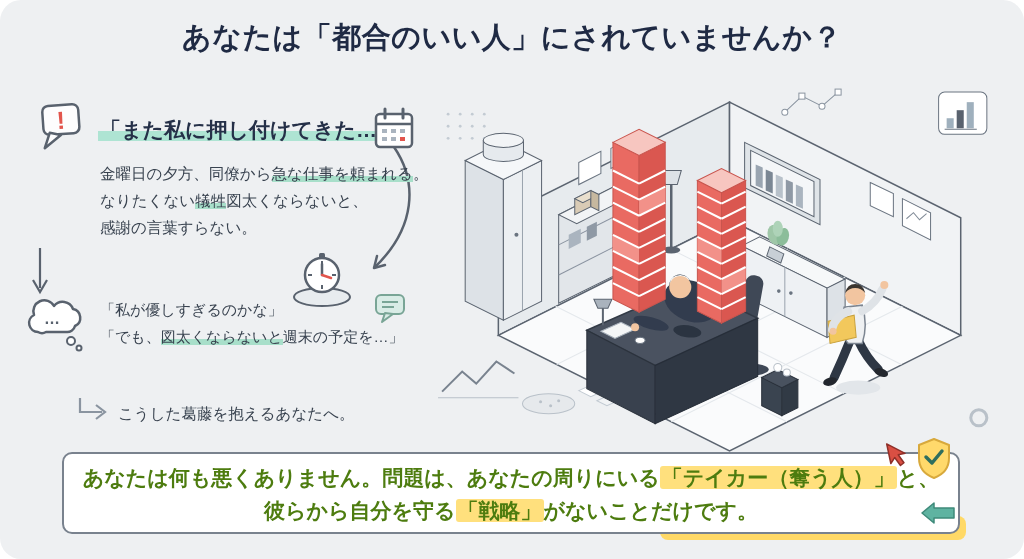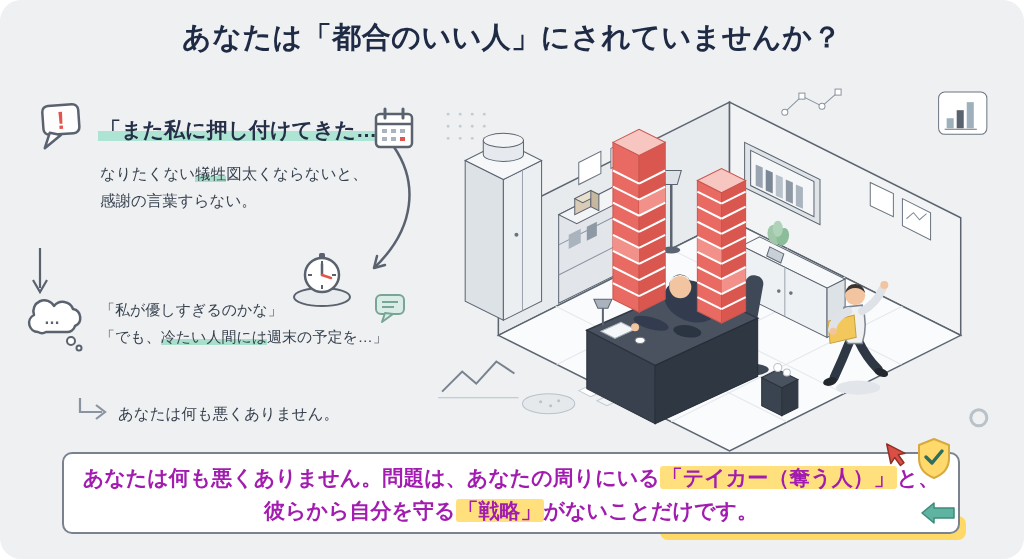--- a/index.html
+++ b/index.html
@@ -44,21 +44,21 @@
   .closing-text { position: absolute; left: 118px; top: 404px; font-size: 15.5px; }
 
   .banner-accent{ position: absolute; left: 660px; top: 516px; width: 306px; height: 24px;
                   background: #ffd967; border-radius: 8px; z-index: 1; }
   .banner {
     position: absolute; left: 62px; top: 452px; width: 898px; height: 82px;
     background: #ffffff; border: 2px solid #79828e; border-radius: 10px;
     z-index: 2; padding-top: 7px;
   }
   .banner p { text-align: center; font-weight: bold; font-size: 21px;
-              color: #a21caf; line-height: 33px; }
+              color: #4d7c0f; line-height: 33px; }
   .hl-y { background: #ffe07d; border-radius: 3px; padding: 0 2px; }
 
   .illustration { position: absolute; left: 428px; top: 84px; width: 588px; height: 370px; }
   .illustration svg { width: 100%; height: 100%; }
 
   .cursor     { left: 884px; top: 440px; z-index: 3; }
   .shield     { left: 914px; top: 436px; z-index: 3; }
   .arrow-teal { left: 920px; top: 500px; z-index: 3; }
 </style>
 </head>
@@ -98,20 +98,21 @@
   </div>
 
   <div class="icon arrow-curve">
     <svg width="72" height="140" viewBox="0 0 72 140">
       <path d="M 42,5 C 66,40 64,86 22,126" fill="none" stroke="#59626e" stroke-width="2.5"></path>
       <path d="M 22,126 L 33,123 M 22,126 L 25,114" fill="none" stroke="#59626e" stroke-width="2.5" stroke-linecap="round"></path>
     </svg>
   </div>
 
   <div class="body-text">
+    <p><span>金曜日の夕方、同僚から</span><span class="hl">急な仕事を頼まれる</span><span>。</span></p>
     <p><span>なりたくない</span><span class="hl">犠牲</span><span>図太くならないと、</span></p>
     <p><span>感謝の言葉すらない。</span><span class="hl"></span><span></span></p>
   </div>
 
   <div class="icon clock">
     <svg width="72" height="58" viewBox="0 0 72 58">
       <ellipse cx="34" cy="47" rx="28" ry="9" fill="#e8ecef" stroke="#59626e" stroke-width="2"></ellipse>
       <rect x="31" y="3" width="6" height="5" rx="1.5" fill="#59626e"></rect>
       <circle cx="34" cy="25" r="17" fill="#ffffff" stroke="#59626e" stroke-width="2.5"></circle>
       <line x1="34" y1="11" x2="34" y2="15" stroke="#59626e" stroke-width="2"></line>
@@ -134,39 +135,39 @@
     <svg width="62" height="58" viewBox="0 0 62 58">
       <path d="M 14,36 a 9,9 0 0 1 -4,-17 a 11,11 0 0 1 20,-9 a 11,11 0 0 1 19,3 a 9,9 0 0 1 2,17 a 8,8 0 0 1 -9,6 l -20,0 a 8,8 0 0 1 -8,0 z" fill="#ffffff" stroke="#59626e" stroke-width="2.5" stroke-linejoin="round"></path>
       <text x="28" y="28" text-anchor="middle" font-size="16" font-weight="bold" fill="#59626e">…</text>
       <circle cx="47" cy="45" r="4" fill="#ffffff" stroke="#59626e" stroke-width="2"></circle>
       <circle cx="55" cy="52" r="2.5" fill="#ffffff" stroke="#59626e" stroke-width="2"></circle>
     </svg>
   </div>
 
   <div class="thoughts">
     <p><span>「私が優しすぎるのかな」</span><span class="hl"></span><span></span></p>
-    <p><span>「でも、</span><span class="hl">冷たい人間には</span><span>週末の予定を…」</span></p>
+    <p><span>「でも、</span><span class="hl">図太くならないと</span><span>週末の予定を…」</span></p>
   </div>
 
   <div class="icon bubble-small">
     <svg width="34" height="32" viewBox="0 0 34 32">
       <rect x="2" y="3" width="28" height="19" rx="5" fill="#d9ece6" stroke="#79a596" stroke-width="2"></rect>
       <path d="M 11,21 L 8,30 L 19,22 Z" fill="#d9ece6" stroke="#79a596" stroke-width="2" stroke-linejoin="round"></path>
       <line x1="8" y1="10" x2="24" y2="10" stroke="#79a596" stroke-width="2"></line>
       <line x1="8" y1="15" x2="20" y2="15" stroke="#79a596" stroke-width="2"></line>
     </svg>
   </div>
 
   <div class="icon arrow-elbow">
     <svg width="40" height="30" viewBox="0 0 40 30">
       <path d="M 6,2 V 16 H 28" fill="none" stroke="#8a94a0" stroke-width="2.2"></path>
       <path d="M 22,9 L 31,16 L 22,23" fill="none" stroke="#8a94a0" stroke-width="2.2"></path>
     </svg>
   </div>
-  <span class="closing-text">あなたは何も悪くありません。</span>
+  <span class="closing-text">こうした葛藤を抱えるあなたへ。</span>
 
   <div class="illustration">
     <svg viewBox="0 0 585 368">
 
       <g fill="#c3cbd3">
         <circle cx="20" cy="30" r="1.4"></circle>
           <circle cx="32" cy="30" r="1.4"></circle>
           <circle cx="44" cy="30" r="1.4"></circle>
           <circle cx="56" cy="30" r="1.4"></circle>
         <circle cx="20" cy="42" r="1.4"></circle>

